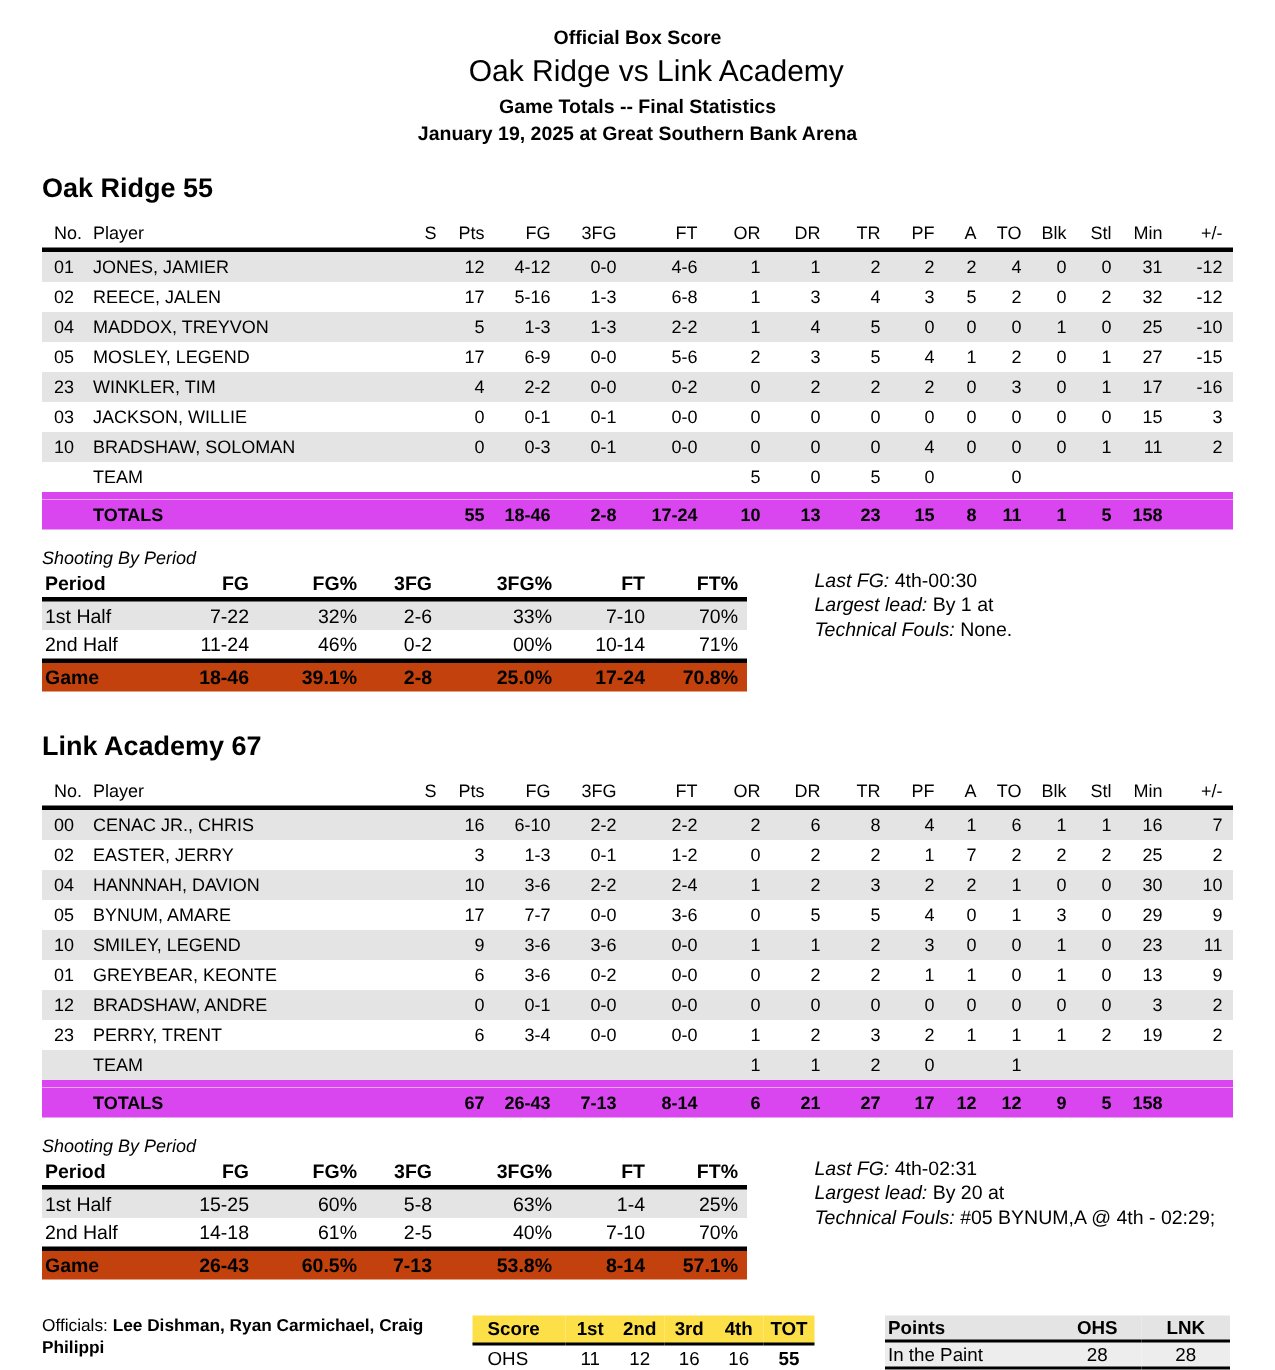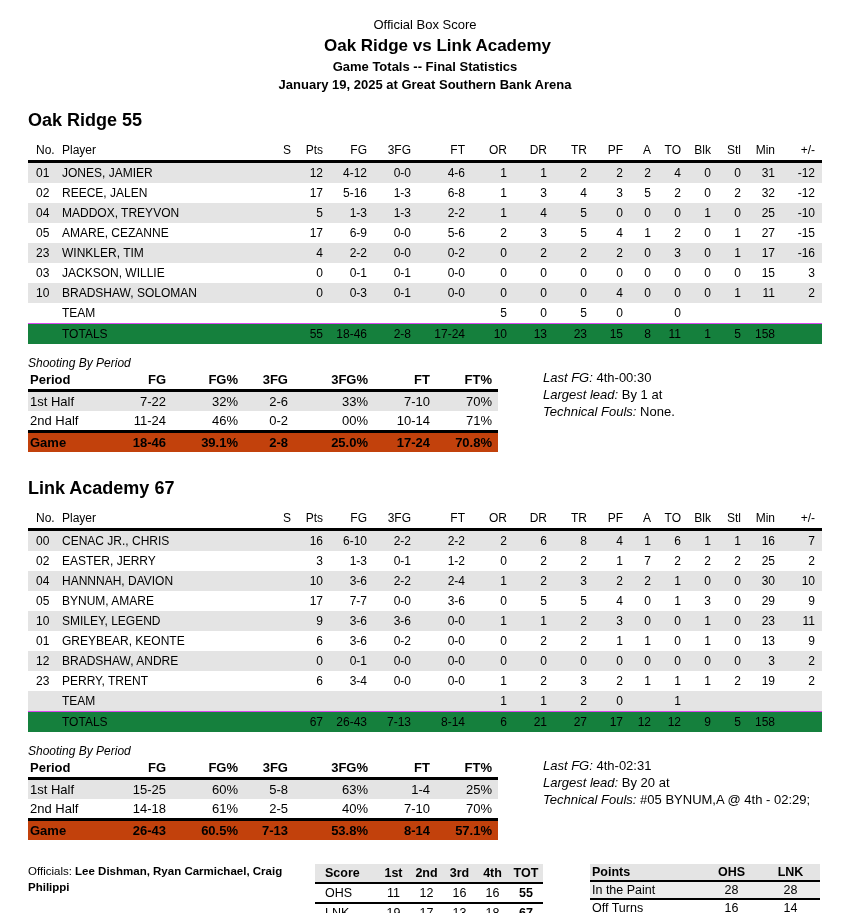--- a/index.html
+++ b/index.html
@@ -7,22 +7,22 @@
   body {
     width: 850px;
     font-family: "Liberation Sans", sans-serif;
     color: #000;
     font-size: 12px;
   }
   .page { width: 850px; padding-top: 16px; }
 
   
   .header { text-align: center; line-height: 1.4; }
-  .header .l1 { font-weight: normal; font-size: 13px; }
-  .header .l2 { font-weight: bold; font-size: 17px; margin-left: 25px; }
+  .header .l1 { font-weight: bold; font-size: 13px; }
+  .header .l2 { font-weight: normal; font-size: 20px; margin-left: 25px; }
   .header .l3 { font-weight: bold; font-size: 13px; }
   .header .l4 { font-weight: bold; font-size: 13px; }
 
   
   .team { margin: 0 28px; }
   .team-name { font-size: 18px; font-weight: bold; margin: 16px 0 10px; }
   .team + .team { margin-top: 26px; }
 
   table { border-collapse: collapse; }
 
@@ -33,21 +33,21 @@
     white-space: nowrap; overflow: hidden;
   }
   table.box td {
     text-align: right; padding: 3px 7px 3px 0;
     white-space: nowrap; overflow: hidden;
   }
   table.box th:nth-child(1), table.box td:nth-child(1) { text-align: left; padding-left: 8px; }
   table.box th:nth-child(2), table.box td:nth-child(2) { text-align: left; }
   table.box tbody.rows tr:nth-child(odd) td { background: #e4e4e4; }
   table.box tbody.totals td {
-    font-weight: normal; background: #15803d; border-top: 1px solid #d946ef;
+    font-weight: bold; background: #d946ef; border-top: 5px solid #d946ef;
   }
 
   .sub { display: flex; align-items: flex-start; margin-top: 12px; }
   .shooting-label { font-style: italic; font-size: 12px; margin-bottom: 1px; }
   table.shooting { width: 470px; table-layout: fixed; font-size: 13px; }
   table.shooting th {
     font-weight: bold; text-align: right; padding: 1px 6px 2px 0;
     border-bottom: 3px solid #000; white-space: nowrap;
   }
   table.shooting td { text-align: right; padding: 2px 6px 2px 0; white-space: nowrap; }
@@ -62,21 +62,21 @@
 
   
   .footer { display: flex; align-items: flex-start; margin: 24px 28px 0; }
   .game-notes { width: 287px; font-size: 11.5px; line-height: 1.32; }
   .gn-title { text-decoration: underline; }
   .game-notes b, .score-note b, .tied-row b { font-weight: bold; }
 
   .score-block { width: 232px; }
   table.score { width: 228px; table-layout: fixed; font-size: 12.5px; }
   table.score thead th {
-    font-weight: bold; background: #e5e5e5; padding: 2px 2px;
+    font-weight: bold; background: #fde047; padding: 2px 2px;
     border-bottom: 2px solid #000; text-align: center;
   }
   table.score td { padding: 2px 2px; text-align: center; }
   table.score th:first-child, table.score td:first-child { text-align: left; padding-left: 10px; }
   table.score tbody tr:first-child td { border-bottom: 2px solid #000; }
   table.score th:last-child, table.score td:last-child { font-weight: bold; }
 
   .points-block { width: 230px; margin-left: 43px; }
   table.points { width: 230px; table-layout: fixed; font-size: 12.5px; }
   table.points thead th {
@@ -197,21 +197,21 @@
             <td>0</td>
             <td>0</td>
             <td>0</td>
             <td>1</td>
             <td>0</td>
             <td>25</td>
             <td>-10</td>
           </tr>
           <tr>
             <td>05</td>
-            <td>AMARE, CEZANNE</td>
+            <td>MOSLEY, LEGEND</td>
             <td></td>
             <td>17</td>
             <td>6-9</td>
             <td>0-0</td>
             <td>5-6</td>
             <td>2</td>
             <td>3</td>
             <td>5</td>
             <td>4</td>
             <td>1</td>

